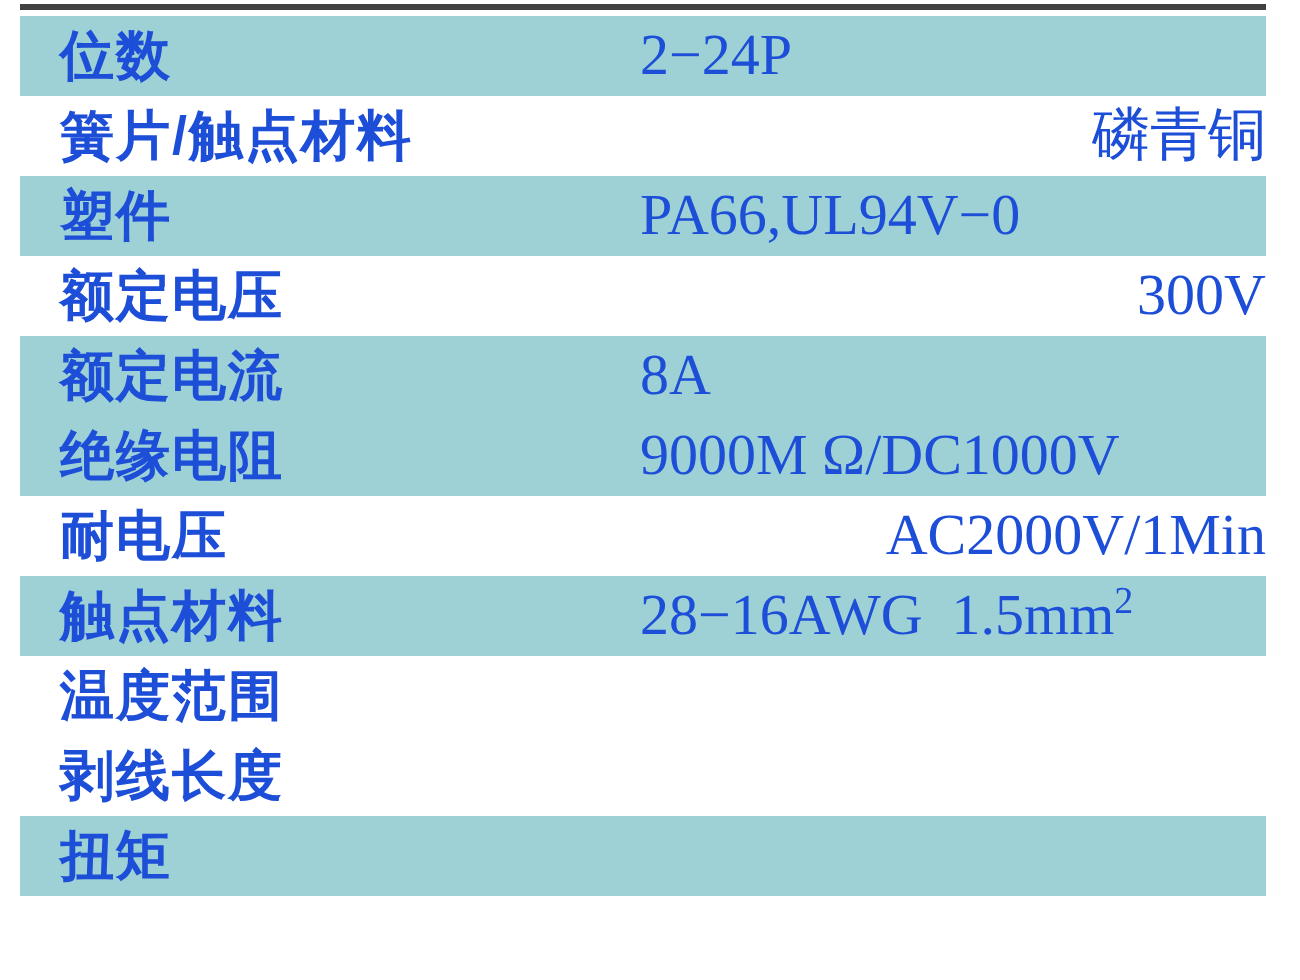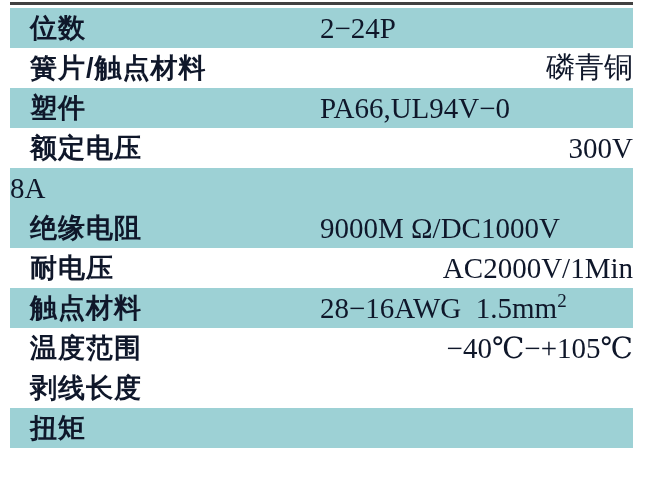--- a/index.html
+++ b/index.html
@@ -10,21 +10,21 @@
   }
   .top-rule{
     position:absolute;left:10px;top:2px;width:623px;height:3px;
     background:#414141;
   }
   .spec-table{
     position:absolute;left:10px;top:8px;width:623px;
   }
   .row{
     height:40px;display:flex;align-items:center;
-    color:#0f172a;
+    color:#1d4ed8;
   }
   .row.shaded{background:#9dd1d5;}
   .row.plain{background:#ffffff;justify-content:space-between;}
   .label{
     width:310px;padding-left:20px;box-sizing:border-box;
     font-size:27px;font-weight:700;letter-spacing:1px;
     font-family:"Liberation Sans","DejaVu Sans",sans-serif;
     white-space:nowrap;
   }
   .value{
@@ -57,20 +57,21 @@
     <span class="label">塑件</span>
     <span class="value">PA66,UL94V−0</span>
   </div>
 
   <div class="row plain">
     <span class="label">额定电压</span>
     <span class="value">300V</span>
   </div>
 
   <div class="row shaded">
+    <span class="label">额定电流</span>
     <span class="value">8A</span>
   </div>
 
 
   <div class="row shaded">
     <span class="label">绝缘电阻</span>
     <span class="value">9000M Ω/DC1000V</span>
   </div>
 
   <div class="row plain">
@@ -78,21 +79,20 @@
     <span class="value">AC2000V/1Min</span>
   </div>
 
   <div class="row shaded">
     <span class="label">触点材料</span>
     <span class="value"><span>28−16AWG  1.5mm</span><sup>2</sup></span>
   </div>
 
   <div class="row plain">
     <span class="label">温度范围</span>
-    <span class="value">−40℃−+105℃</span>
   </div>
 
   <div class="row plain">
     <span class="label">剥线长度</span>
     <span class="value"></span>
   </div>
 
   <div class="row shaded">
     <span class="label">扭矩</span>
     <span class="value"></span>

